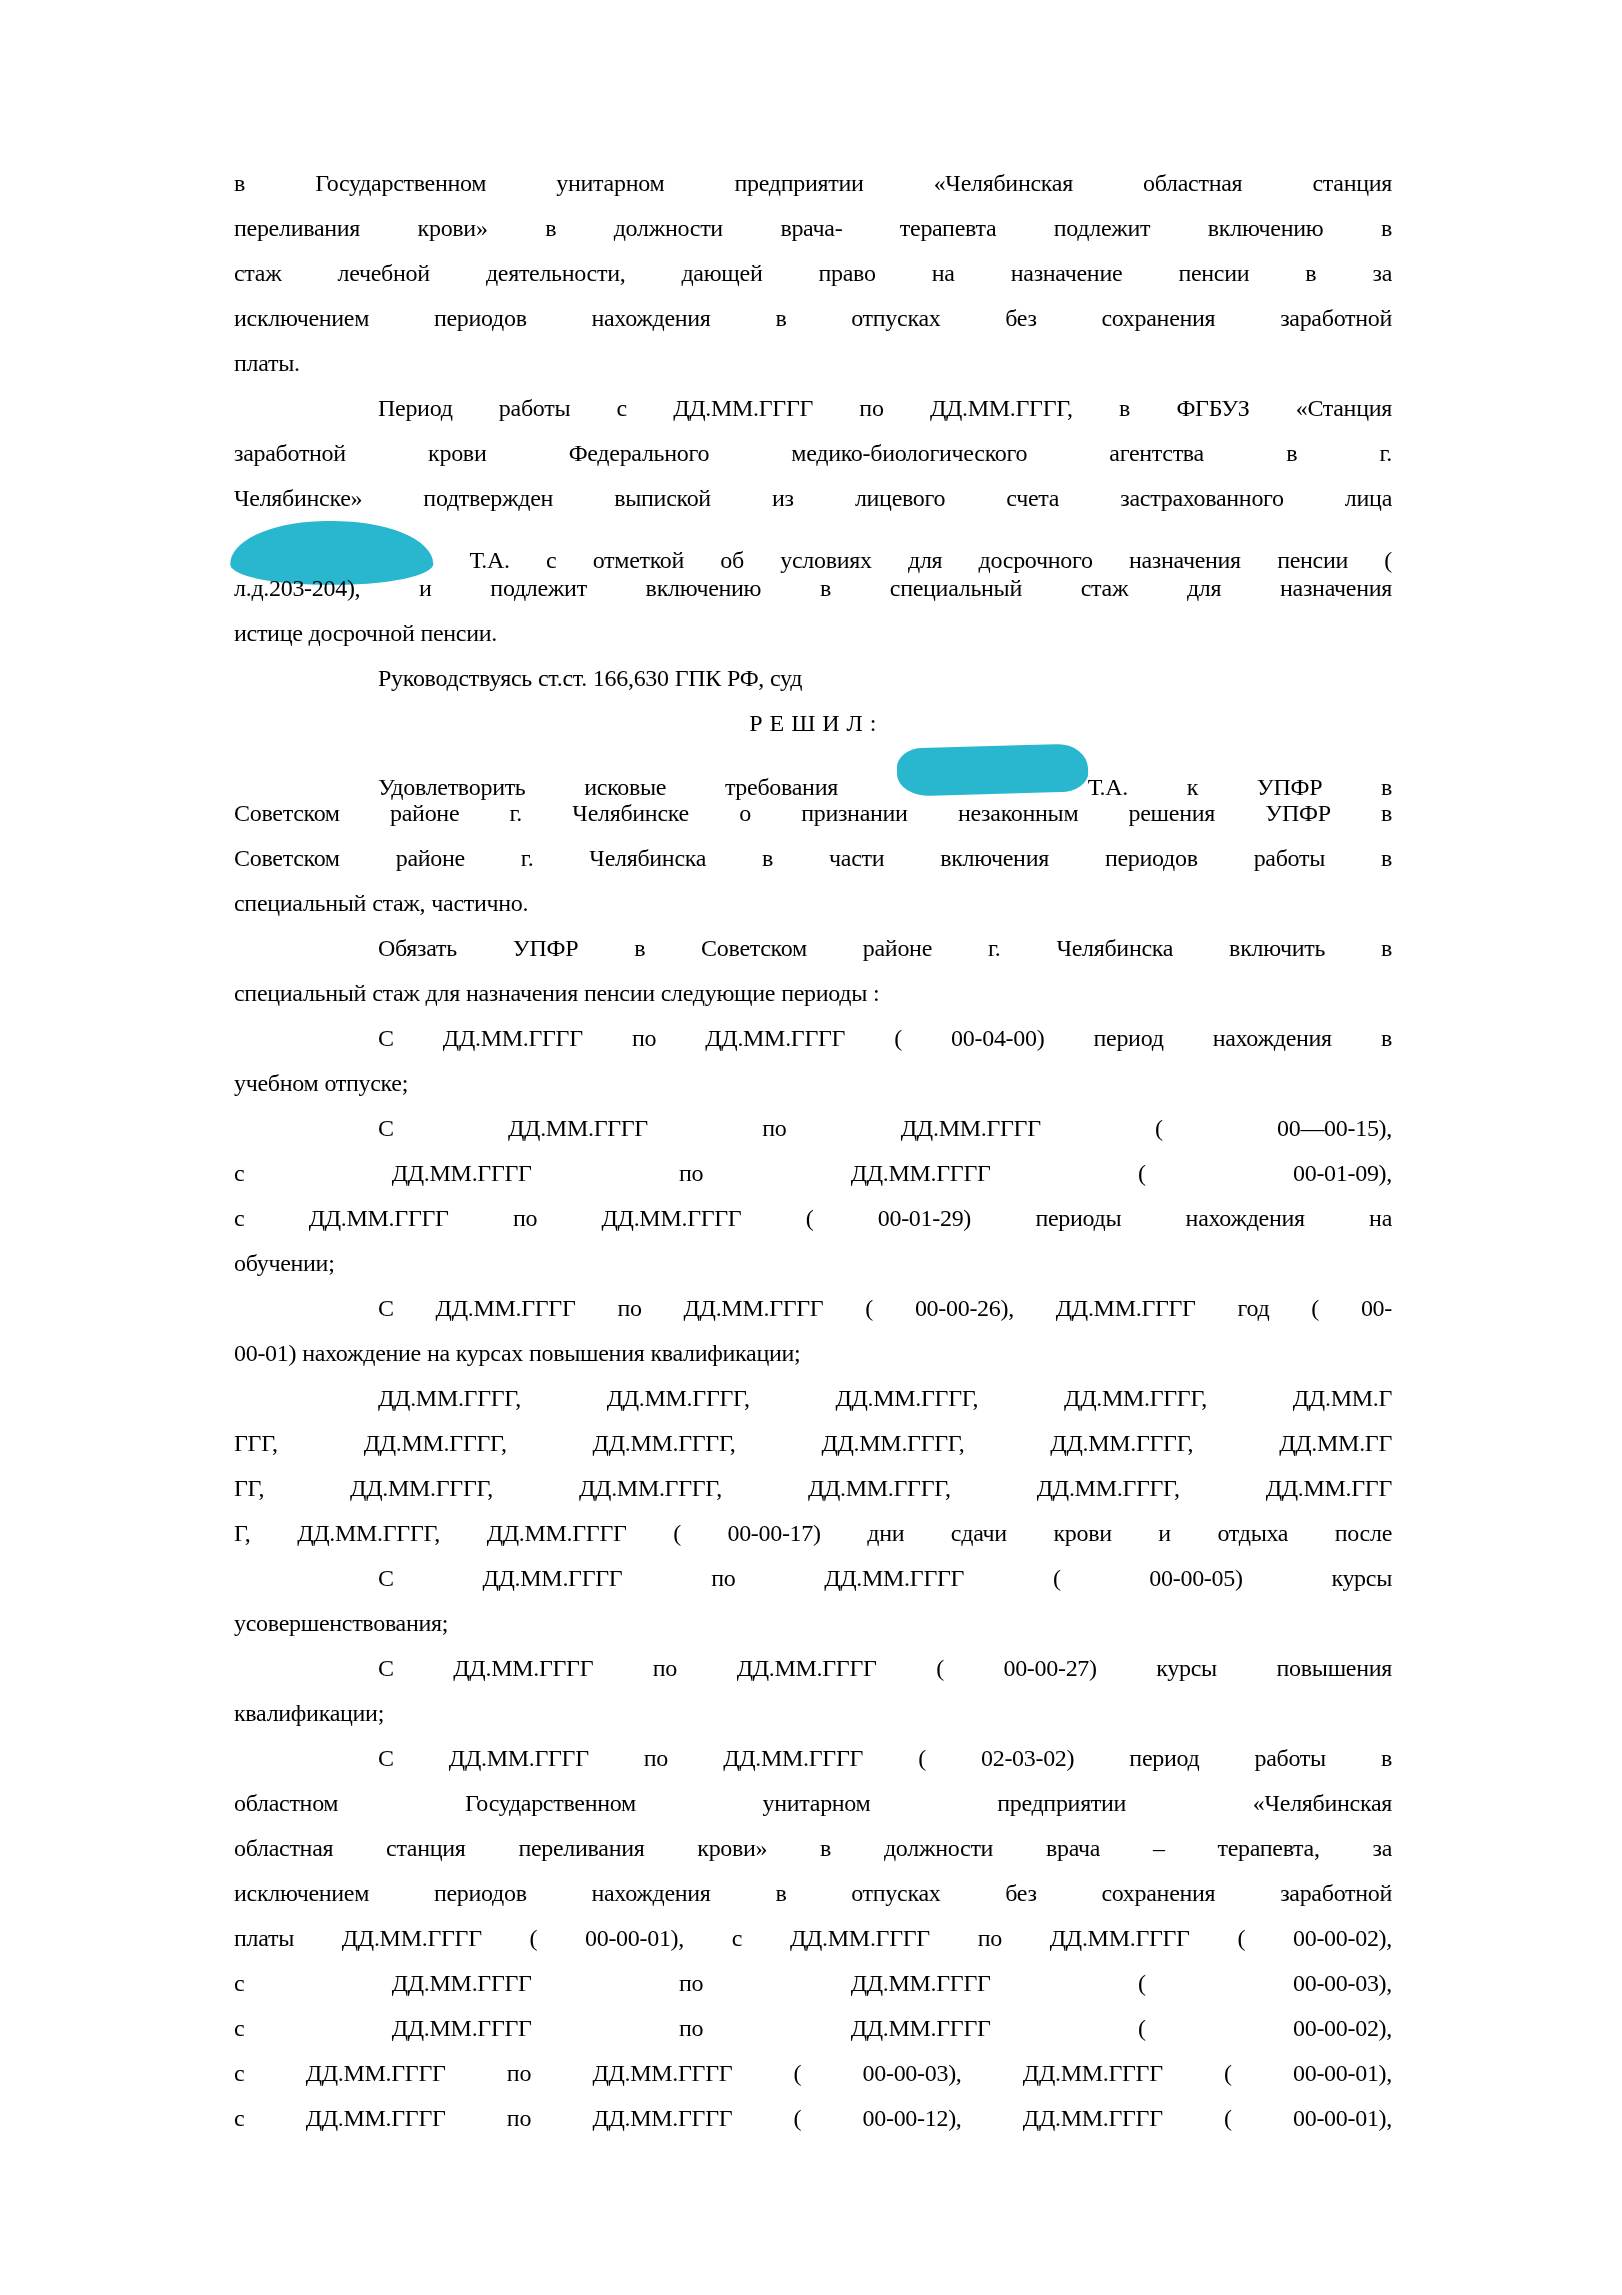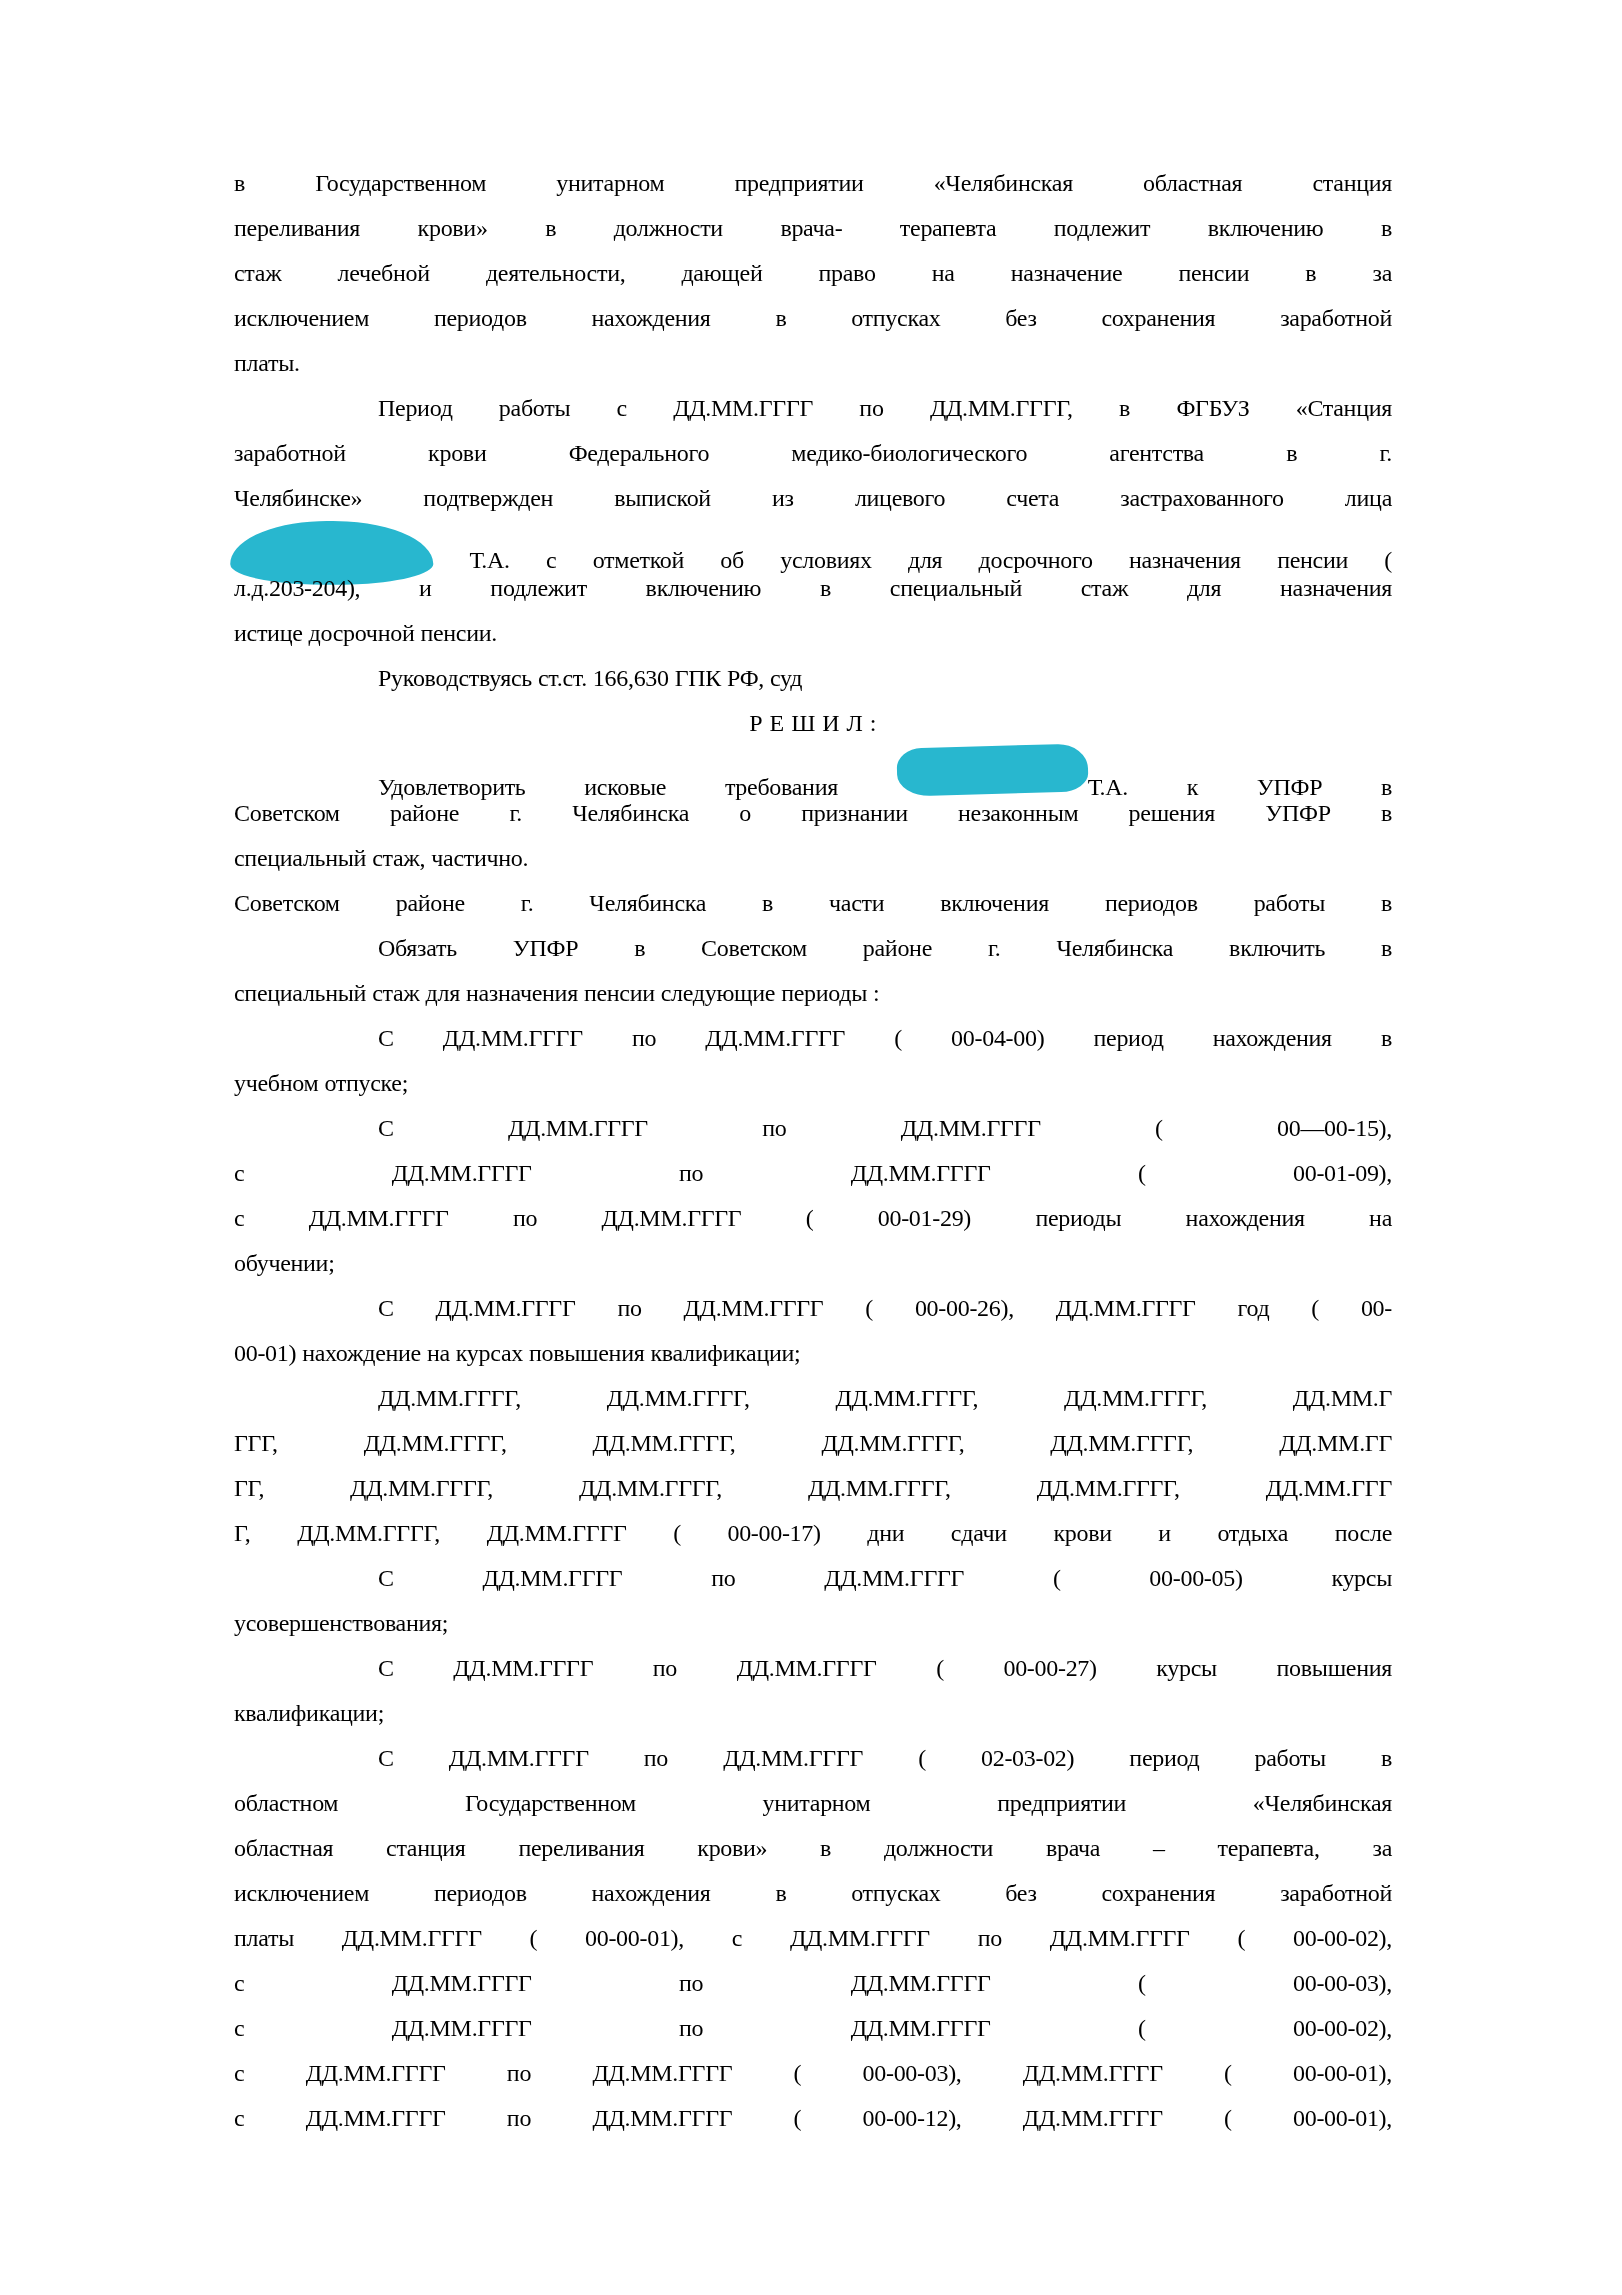--- a/index.html
+++ b/index.html
@@ -79,23 +79,23 @@
       <div class="line ll">платы.</div>
       <div class="line jl ind">Период работы с ДД.ММ.ГГГГ по ДД.ММ.ГГГГ, в ФГБУЗ «Станция</div>
       <div class="line jl">заработной крови Федерального медико-биологического агентства в г.</div>
       <div class="line jl">Челябинске» подтвержден выпиской из лицевого счета застрахованного лица</div>
       <div class="line jl"><span class="redact r1"></span><span> Т.А. с отметкой об условиях для досрочного назначения пенсии (</span></div>
       <div class="line jl">л.д.203-204), и подлежит включению в специальный стаж для назначения</div>
       <div class="line ll">истице досрочной пенсии.</div>
       <div class="line ll ind">Руководствуясь ст.ст. 166,630 ГПК РФ, суд</div>
       <div class="line cl">Р Е Ш И Л :</div>
       <div class="line jl ind"><span>Удовлетворить исковые требования </span><span class="fragwrap"><span class="frag">р</span></span><span class="redact r2"></span><span>Т.А. к УПФР в</span></div>
-      <div class="line jl">Советском районе г. Челябинска о признании незаконным решения УПФР в</div>
+      <div class="line jl">Советском районе г. Челябинске о признании незаконным решения УПФР в</div>
+      <div class="line jl">Советском районе г. Челябинска в части включения периодов работы в</div>
       <div class="line ll">специальный стаж, частично.</div>
-      <div class="line jl">Советском районе г. Челябинска в части включения периодов работы в</div>
       <div class="line jl ind">Обязать УПФР в Советском районе г. Челябинска включить в</div>
       <div class="line ll">специальный стаж для назначения пенсии следующие периоды :</div>
       <div class="line jl ind">С&nbsp;ДД.ММ.ГГГГ&nbsp;по&nbsp;ДД.ММ.ГГГГ&nbsp;(&nbsp;00-04-00) период нахождения в</div>
       <div class="line ll">учебном отпуске;</div>
       <div class="line jl ind">С&nbsp;ДД.ММ.ГГГГ&nbsp;по&nbsp;ДД.ММ.ГГГГ&nbsp;( 00—00-15),</div>
       <div class="line jl">с&nbsp;ДД.ММ.ГГГГ&nbsp;по&nbsp;ДД.ММ.ГГГГ&nbsp;( 00-01-09),</div>
       <div class="line jl">с&nbsp;ДД.ММ.ГГГГ&nbsp;по&nbsp;ДД.ММ.ГГГГ&nbsp;(&nbsp;00-01-29) периоды нахождения на</div>
       <div class="line ll">обучении;</div>
       <div class="line jl ind">С ДД.ММ.ГГГГ по ДД.ММ.ГГГГ (&nbsp;00-00-26), ДД.ММ.ГГГГ год (&nbsp;00-</div>
       <div class="line ll">00-01) нахождение на курсах повышения квалификации;</div>

